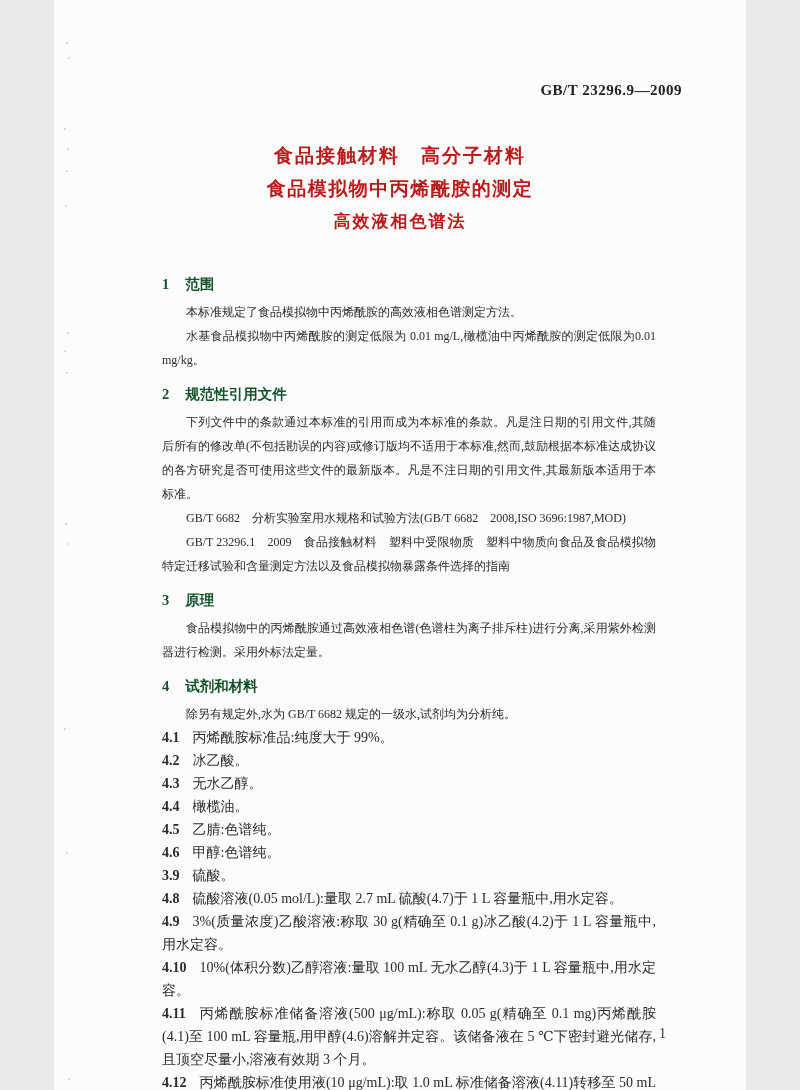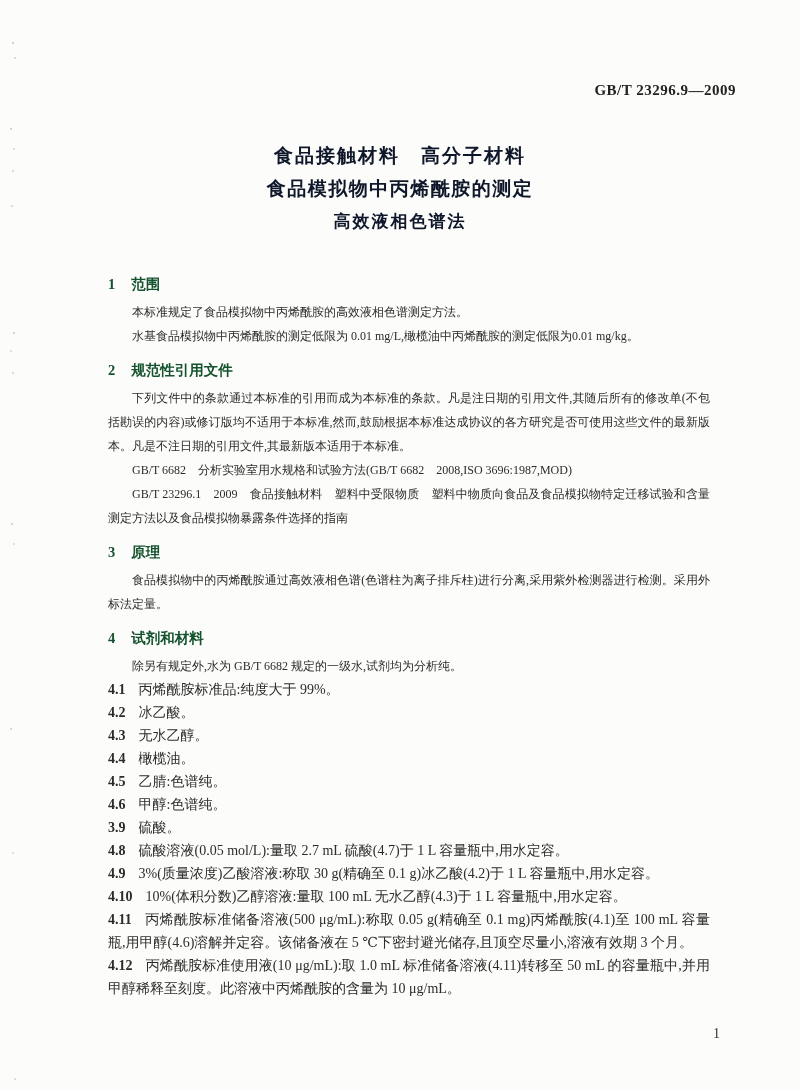--- a/index.html
+++ b/index.html
@@ -1,18 +1,18 @@
 <!DOCTYPE html>
 <html><head>
 <meta charset="utf-8">
 <style>
   html,body{margin:0;padding:0;background:#e9e9e7;}
   .page{
     position:relative;
-    width:800px;height:1090px;
+    width:692px;height:1090px;
     margin:0 auto;
     background:#fcfcfa;
     overflow:hidden;
     font-family:"Liberation Serif","DejaVu Serif",serif;
     color:#2b2b2b;
   }
   
   .specks{
     position:absolute;left:0;top:0;width:2px;height:2px;background:transparent;
     box-shadow:
@@ -49,21 +49,21 @@
     left:182px;top:-14px;
     z-index:0;
     font-family:"DejaVu Sans","Liberation Sans",sans-serif;
     font-weight:bold;
     font-size:78px;
     letter-spacing:3px;
     color:#d9d9d9;
     opacity:.6;
     user-select:none;
   }
-  .t1,.t2,.t3{position:relative;z-index:1;font-weight:bold;color:#0f172a;}
+  .t1,.t2,.t3{position:relative;z-index:1;font-weight:bold;color:#b91c1c;}
   .t1{font-size:19px;line-height:33px;letter-spacing:2px;}
   .t2{font-size:19px;line-height:33px;letter-spacing:1.5px;}
   .t3{font-size:17px;line-height:33px;letter-spacing:2px;}
   .content{
     position:relative;z-index:1;
     padding:0 90px 0 108px;
   }
   .h{
     margin-top:12px;
     margin-bottom:6px;

